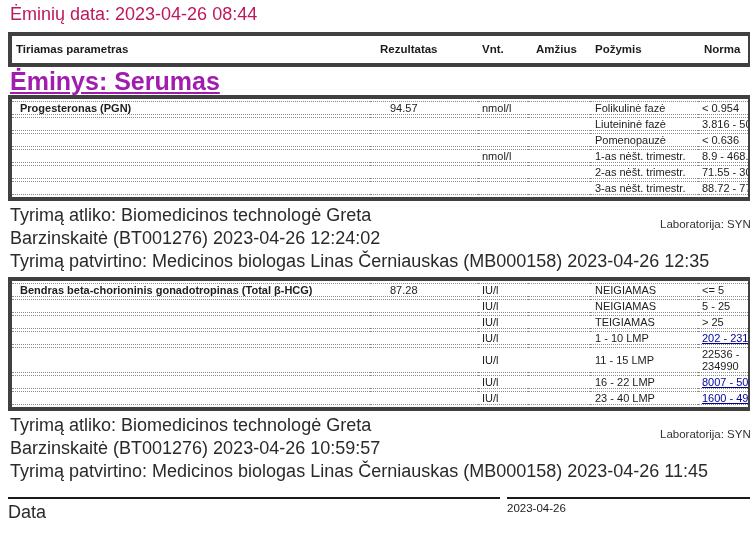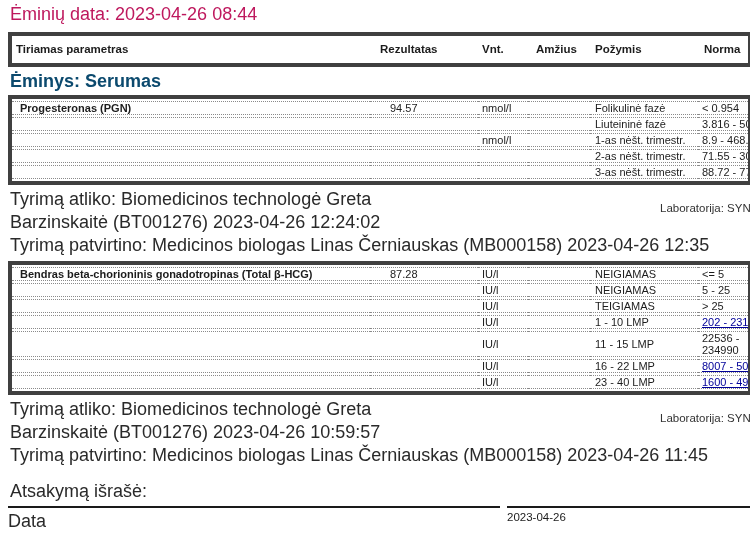--- a/index.html
+++ b/index.html
@@ -16,21 +16,21 @@
           width:736px; border:4px solid #404040; }
   col.c-param{width:358px;} col.c-res{width:108px;} col.c-unit{width:50px;}
   col.c-age{width:62px;} col.c-sign{width:108px;} col.c-norm{width:50px;}
 
   .htable td { font-weight:bold; font-size:11.5px; line-height:13px; padding:5px 0;
                white-space:nowrap; overflow:hidden; color:#1c1c1c; }
   .htable .h-param{padding-left:4px;} .htable .h-res{padding-left:10px;}
   .htable .h-unit{padding-left:4px;margin-top:40px;} .htable .h-age{padding-left:8px;}
   .htable .h-sign{padding-left:5px;} .htable .h-norm{padding-left:6px;}
 
-  .section-heading { font-size:18px; line-height:22px; font-weight:bold; margin:3px 0 3px 2px; color:#0c4a6e; }
+  .section-heading { font-size:25px; line-height:22px; font-weight:bold; margin:3px 0 3px 2px; color:#a21caf;text-decoration:underline; }
 
   .dtable td { font-size:11px; line-height:12px; padding:0;
                border-top:1px dotted #8a8a8a; border-bottom:1px dotted #8a8a8a;
                overflow:hidden; vertical-align:middle; color:#1c1c1c; }
   .dtable .param { font-weight:bold; padding-left:8px; }
   .param-inner { display:inline-block; max-width:295px; }
   .dtable .result { padding-left:20px; white-space:nowrap; }
   .dtable .unit { padding-left:4px; white-space:nowrap; }
   .dtable .sign { padding-left:5px; white-space:nowrap; }
   .dtable .norm { padding-left:4px;margin-left:12px; }
@@ -104,20 +104,28 @@
       <td class="param"></td>
           <td class="result"></td>
       <td class="unit"></td>
       <td class="age"></td>
       <td class="sign">Liuteininė fazė</td>
       <td class="norm"><span class="nowrap">3.816 - 50.6</span></td>
     </tr>
     <tr>
       <td class="param"></td>
           <td class="result"></td>
+      <td class="unit"></td>
+      <td class="age"></td>
+      <td class="sign">Pomenopauzė</td>
+      <td class="norm"><span class="nowrap">&lt; 0.636</span></td>
+    </tr>
+    <tr>
+      <td class="param"></td>
+          <td class="result"></td>
       <td class="unit">nmol/l</td>
       <td class="age"></td>
       <td class="sign">1-as nėšt. trimestr.</td>
       <td class="norm"><span class="nowrap">8.9 - 468.4</span></td>
     </tr>
     <tr>
       <td class="param"></td>
           <td class="result"></td>
       <td class="unit"></td>
       <td class="age"></td>
@@ -212,21 +220,20 @@
     </table>
 
   <div class="tech-block">
     <div>Tyrimą atliko: Biomedicinos technologė Greta</div>
     <div>Barzinskaitė (BT001276) 2023-04-26 10:59:57</div>
     <div class="approved">Tyrimą patvirtino: Medicinos biologas Linas Černiauskas (MB000158) 2023-04-26 11:45</div>
     <div class="lab-note">Laboratorija: SYNLAB</div>
   </div>
 
   <div class="footer">
-    <div class="issued-label">Atsakymą išrašė:</div>
     <div class="sig-row">
       <div class="sig-cell sig-a">
         <span class="data-label">Data</span>
       </div>
       <div class="sig-cell sig-b date-small">
         <span>2023-04-26</span>
       </div>
     </div>
   </div>
 

